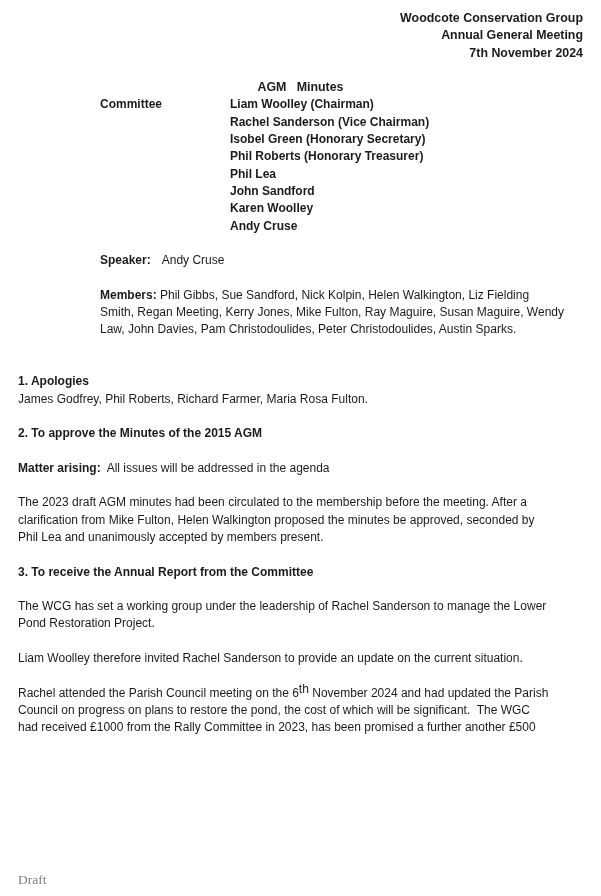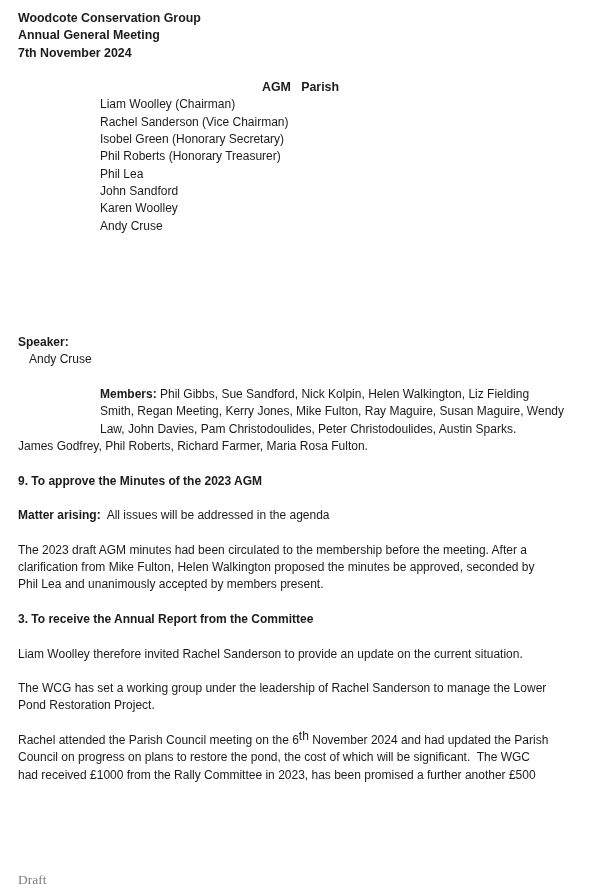--- a/index.html
+++ b/index.html
@@ -18,41 +18,41 @@
     color: #1b1b1b;
   }
   .page {
     position: relative;
     width: 565px;
     height: 896px;
     padding: 10px 18px 0 18px;
     box-sizing: content-box;
   }
   .doc-title {
-    text-align: left;
+    text-align: right;
     font-weight: 700;
     white-space: pre-wrap;
     font-size: 12.4px;
   }
   .doc-subtitle {
     text-align: center;
     font-weight: 700;
     white-space: pre;
     margin-top: 17.3px;
     font-size: 12.4px;
   }
   .b { font-weight: 700; }
-  .pre { white-space: pre-wrap; flex-direction: column; }
+  .pre { white-space: pre-wrap; }
   .mt1 { margin-top: 17.3px; }
   .mt2 { margin-top: 34.6px; }
   .present-label { font-weight: 700; }
   .indent-row { display: flex; align-items: flex-start; }
   .indent-spacer { width: 82px; flex: 0 0 82px; }
   .committee-label { width: 130px; flex: 0 0 130px; font-weight: 700; }
-  .names-col { white-space: pre-wrap; }
+  .names-col { white-space: pre-wrap; font-weight: bold; }
   .speaker-name { margin-left: 11px; }
   .members-body { flex: 1; }
   .heading { font-weight: 700; }
   sup.ord {
     font-size: 12px;
     line-height: 0;
     vertical-align: 4px;
   }
   .draft-footer {
     position: absolute;
@@ -66,61 +66,63 @@
 </style>
 </head>
 <body>
 
 <div class="page">
 
   <div class="doc-title">Woodcote Conservation Group
 Annual General Meeting
 7th November 2024</div>
 
-  <div class="doc-subtitle">AGM   Parish</div>
+  <div class="doc-subtitle">AGM   Minutes</div>
 
 
   <div class="indent-row">
       <div class="indent-spacer"></div>
+      <div class="committee-label">Committee</div>
       <div class="names-col">Liam Woolley (Chairman)
 Rachel Sanderson (Vice Chairman)
 Isobel Green (Honorary Secretary)
 Phil Roberts (Honorary Treasurer)
 Phil Lea
 John Sandford
 Karen Woolley
 Andy Cruse</div>
     </div>
 
   <div class="indent-row mt1 pre"><div class="indent-spacer"></div><span class="b">Speaker:</span><span class="speaker-name">Andy Cruse</span></div>
 
   <div class="indent-row mt1">
       <div class="indent-spacer"></div>
       <div class="members-body pre"><span class="b">Members:</span><span> Phil Gibbs, Sue Sandford, Nick Kolpin, Helen Walkington, Liz Fielding
 Smith, Regan Meeting, Kerry Jones, Mike Fulton, Ray Maguire, Susan Maguire, Wendy
 Law, John Davies, Pam Christodoulides, Peter Christodoulides, Austin Sparks.</span></div>
     </div>
 
+  <div class="heading mt2">1. Apologies</div>
   <div class="pre">James Godfrey, Phil Roberts, Richard Farmer, Maria Rosa Fulton.</div>
 
-  <div class="heading mt1">9. To approve the Minutes of the 2023 AGM</div>
+  <div class="heading mt1">2. To approve the Minutes of the 2015 AGM</div>
 
   <div class="mt1 pre"><span class="b">Matter arising:</span><span>  All issues will be addressed in the agenda</span></div>
 
   <div class="mt1 pre">The 2023 draft AGM minutes had been circulated to the membership before the meeting. After a
 clarification from Mike Fulton, Helen Walkington proposed the minutes be approved, seconded by
 Phil Lea and unanimously accepted by members present.</div>
 
   <div class="heading mt1">3. To receive the Annual Report from the Committee</div>
 
 
-  <div class="mt1 pre">Liam Woolley therefore invited Rachel Sanderson to provide an update on the current situation.</div>
-
   <div class="mt1 pre">The WCG has set a working group under the leadership of Rachel Sanderson to manage the Lower
 Pond Restoration Project.</div>
+
+  <div class="mt1 pre">Liam Woolley therefore invited Rachel Sanderson to provide an update on the current situation.</div>
 
   <div class="mt1 pre"><span>Rachel attended the Parish Council meeting on the 6</span><sup class="ord">th</sup><span> November 2024 and had updated the Parish
 Council on progress on plans to restore the pond, the cost of which will be significant.  The WGC
 had received £1000 from the Rally Committee in 2023, has been promised a further another £500</span></div>
 
 </div>
 
 <div class="draft-footer">Draft</div>
 
 </body></html>

